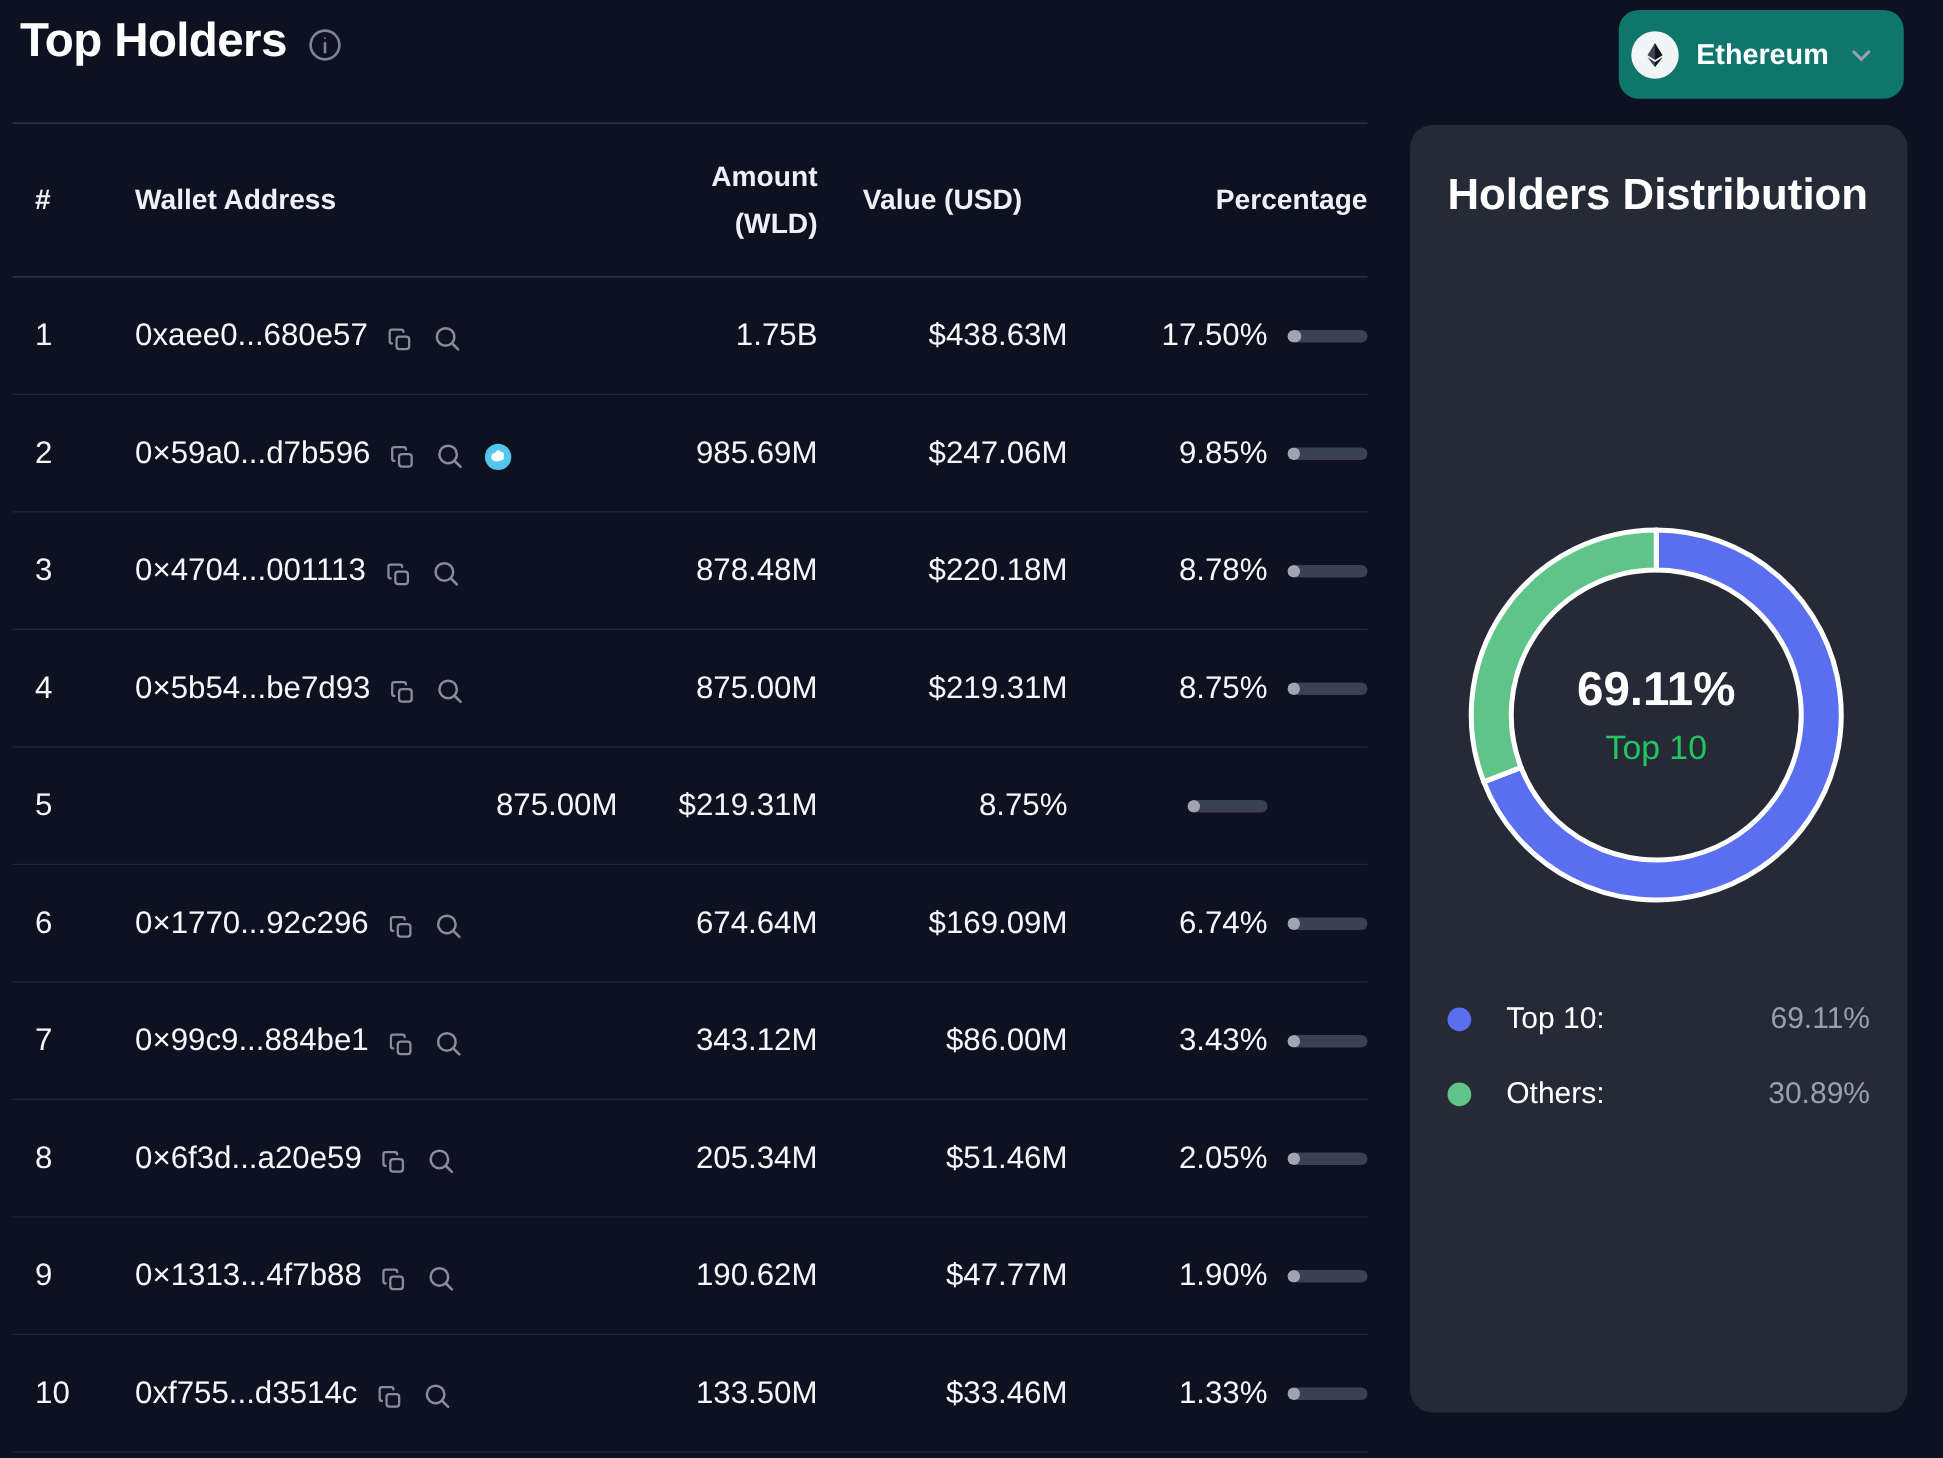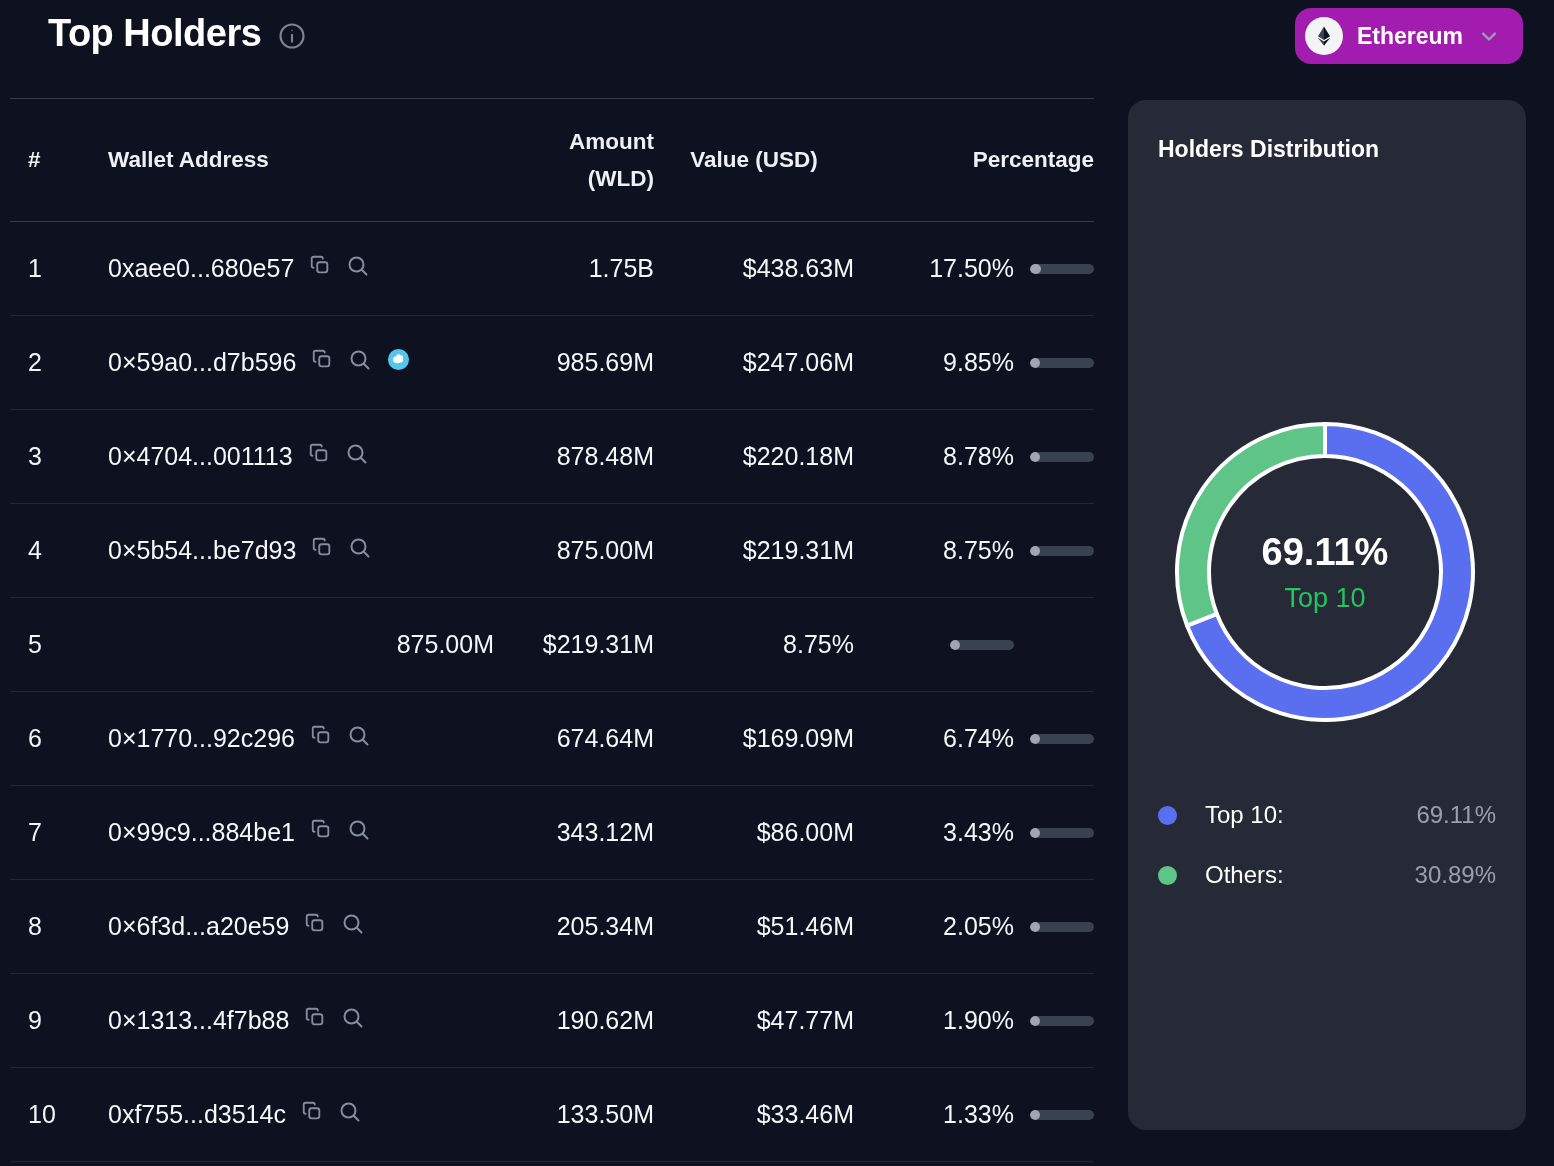--- a/index.html
+++ b/index.html
@@ -7,25 +7,25 @@
   body {
     position:relative;
     background:#0d1120;
     font-family:"Liberation Sans", sans-serif;
     color:#f3f5f9;
     overflow:hidden;
   }
   
   .topbar { position:absolute; left:0; top:0; width:1554px; height:98px; }
   .title-wrap { position:absolute; left:16px; top:12px; display:flex; align-items:center; gap:16px; }
-  .page-title { font-size:38px; font-weight:700; color:#ffffff; letter-spacing:-0.5px;margin-left:32px; }
+  .page-title { font-size:38px; font-weight:700; color:#ffffff; letter-spacing:-0.5px; }
   .info-icon { width:30px; height:30px; display:inline-flex; margin-top:4px; }
   .net-pill {
-    position:absolute; right:31px; top:8px; height:56px;
-    background:#a21caf; border-radius:16px;
+    position:absolute; right:31px; top:8px; height:71px;
+    background:#0f766e; border-radius:16px;
     display:flex; align-items:center; gap:14px; padding:0 22px 0 10px;
     cursor:pointer;
   }
   .net-circle { width:38px; height:38px; border-radius:50%; background:#f3f4f6; display:flex; align-items:center; justify-content:center; }
   .net-label { font-size:23px; font-weight:600; color:#ffffff; }
   
   .holders-table { position:absolute; left:10px; top:98px; width:1084px; }
   .thead {
     display:grid; grid-template-columns:80px 1fr 160px 200px 240px;
     align-items:center; height:124px; padding-left:18px;
@@ -36,33 +36,33 @@
   .th-amount span { display:inline-block; width:112px; line-height:37px; text-align:right; }
   .th-value { text-align:center; }
   .th-pct { text-align:right; }
   .trow {
     display:grid; grid-template-columns:80px 1fr 160px 200px 160px 80px;
     align-items:center; height:94px; padding-left:18px;
     border-bottom:1px solid #232734;
     font-size:25px;
   }
   .c-num { color:#f3f5f9; }
-  .c-addr { display:flex; align-items:flex-start; gap:15px; color:#f5f7fa; }
+  .c-addr { display:flex; align-items:flex-end; gap:15px; color:#f5f7fa; }
   .addr-text { cursor:pointer; }
   .icon-btn { display:inline-flex; cursor:pointer; }
   .c-amt, .c-val, .c-pct { text-align:right; color:#f5f7fa; }
   .c-bar { display:flex; justify-content:flex-end; }
   .bar-track { width:64px; height:10px; border-radius:5px; background:#3a4150; overflow:hidden; }
   .bar-fill { height:10px; border-radius:5px; background:#9fa6b2; }
   
   .dist-panel {
     position:absolute; left:1128px; top:100px; width:398px; height:1030px;
     background:#262a37; border-radius:18px;
   }
-  .dist-title { position:absolute; left:30px; top:36px; font-size:23px; font-weight:700; color:#ffffff; }
+  .dist-title { position:absolute; left:30px; top:36px; font-size:35px; font-weight:700; color:#ffffff; }
   .donut-wrap { position:absolute; left:42px; top:317px; width:310px; height:310px; }
   .donut-center {
     position:absolute; inset:0; display:flex; flex-direction:column;
     align-items:center; justify-content:center; gap:9px; pointer-events:none;
   }
   .donut-value { font-size:38px; font-weight:700; color:#ffffff; }
   .donut-label { font-size:27px; color:#22c55e; }
   .legend { position:absolute; left:30px; right:30px; top:700px; }
   .legend-row { display:flex; align-items:center; height:30px; margin-bottom:30px; }
   .legend-dot { width:19px; height:19px; border-radius:50%; flex:none; }

